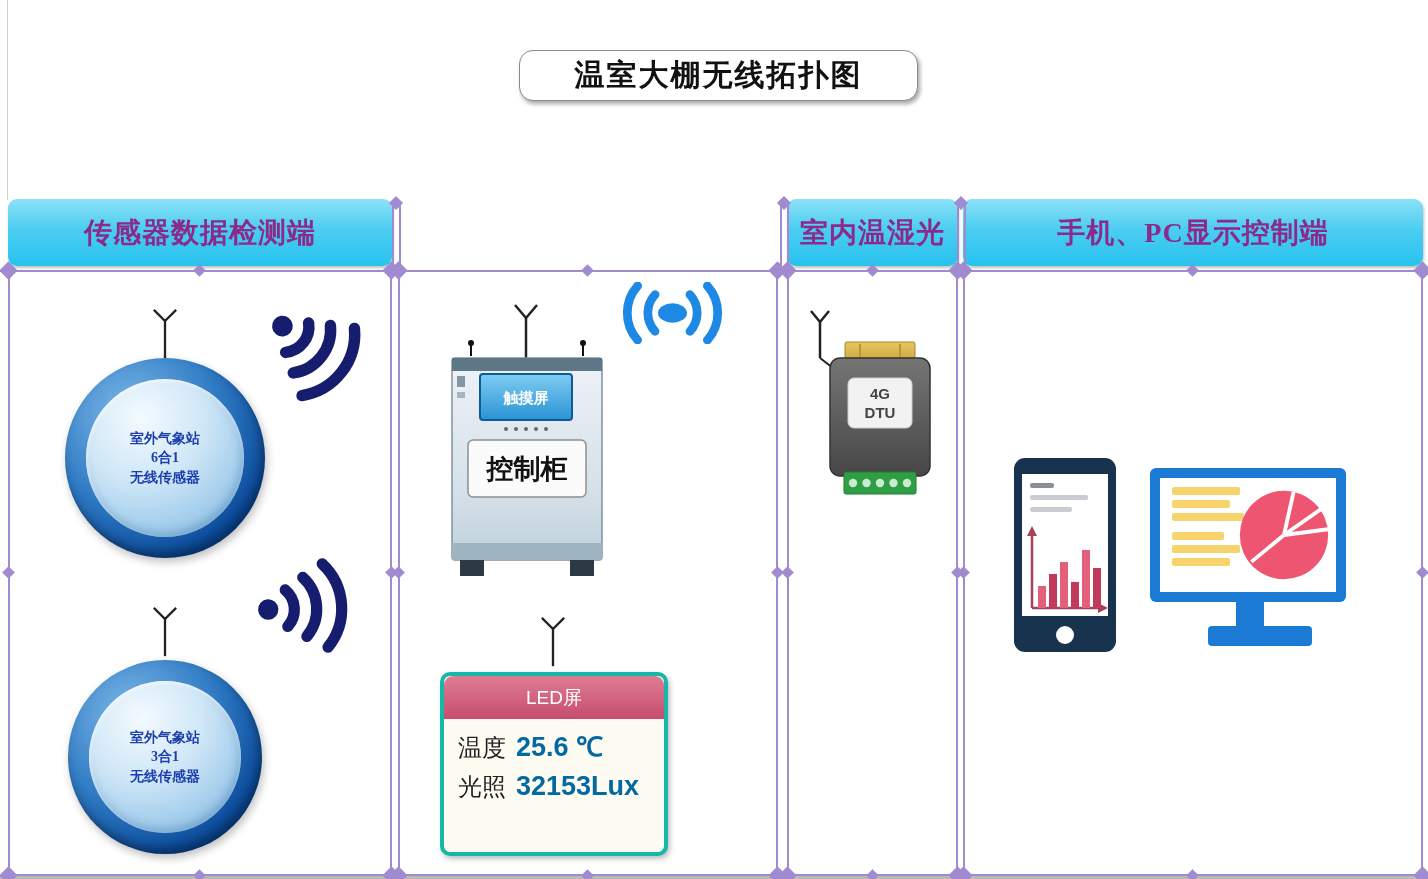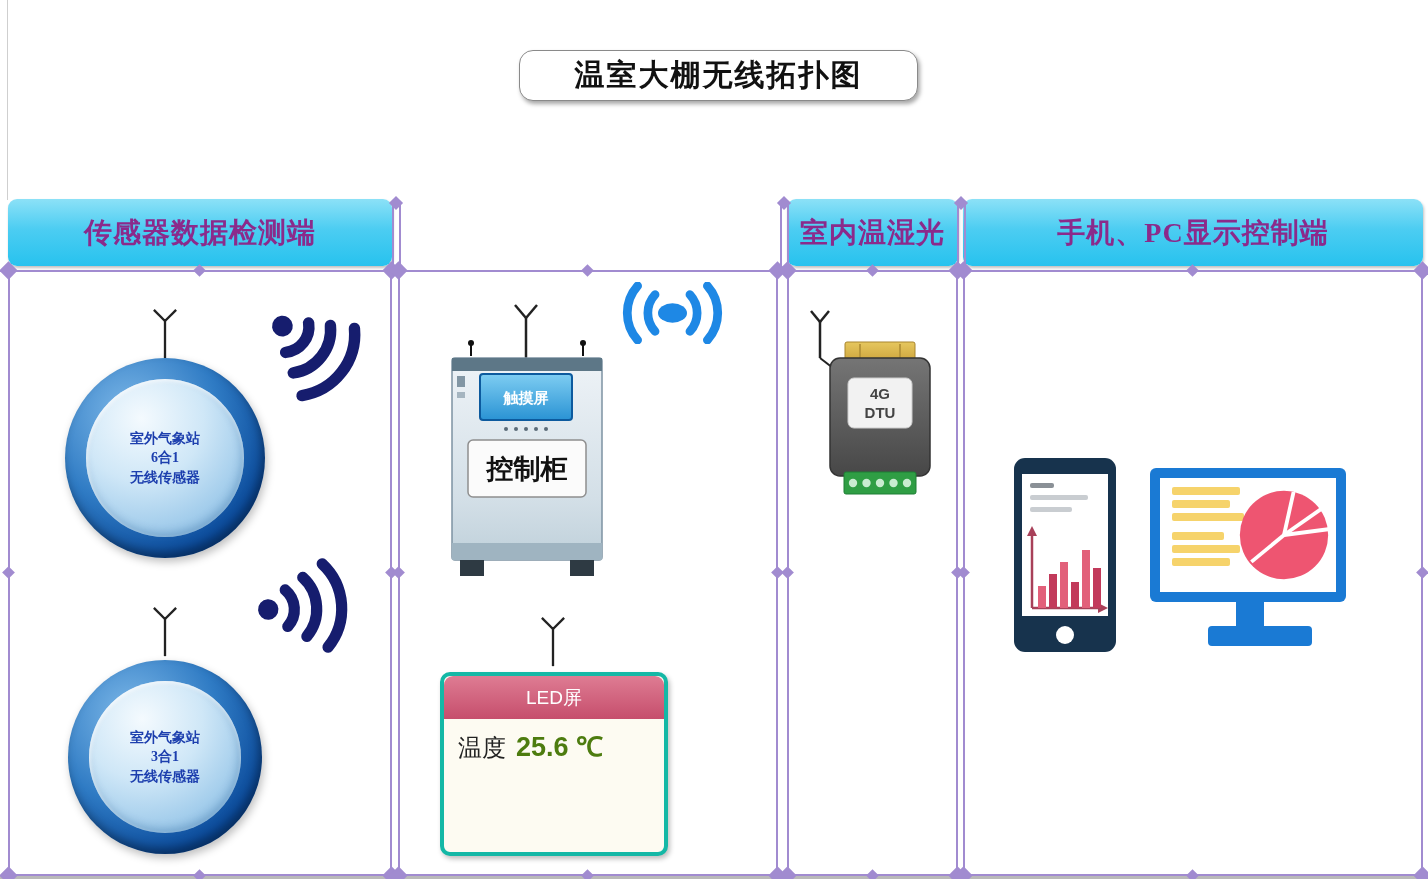--- a/index.html
+++ b/index.html
@@ -62,21 +62,21 @@
   .led-antenna{position:absolute;left:535px;top:616px;}
   .led-box{position:absolute;left:440px;top:672px;width:228px;height:184px;background:#fdfbf2;
            border:4px solid #14b8a6;border-radius:10px;box-shadow:2px 3px 5px rgba(0,0,0,.25);box-sizing:border-box;}
   .led-header{height:43px;border-radius:9px 9px 0 0;
            background:linear-gradient(180deg,#de7c93 0%,#c64e6c 100%);
            display:flex;align-items:center;justify-content:center;
            color:#fff;font-size:19px;font-family:"Liberation Sans",sans-serif;}
   .led-rows{padding:8px 0 0 14px;}
   .led-row{line-height:37px;white-space:nowrap;}
   .led-label{font-size:24px;color:#222;}
-  .led-value{font:bold 27px "Liberation Sans",sans-serif;color:#4d7c0f;margin-left:10px;}
+  .led-value{font:bold 27px "Liberation Sans",sans-serif;color:#0369a1;margin-left:10px;}
 
   
   .dtu{position:absolute;left:800px;top:306px;}
   .dtu-text{font:bold 15px "Liberation Sans",sans-serif;fill:#444;text-anchor:middle;}
 
   
   .phone{position:absolute;left:1014px;top:458px;width:102px;height:194px;background:#17334d;border-radius:11px;}
   .phone-screen{position:absolute;left:8px;right:8px;top:16px;bottom:36px;background:#fff;}
   .ph-line{height:5px;margin-left:8px;border-radius:2px;}
   .ph-l1{width:24px;margin-top:9px;background:#8a9096;}
@@ -279,20 +279,23 @@
     </svg>
   </div>
   <div class="led-box">
     <div class="led-header">
       <span>LED屏</span>
     </div>
     <div class="led-rows">
       <div class="led-row">
         <span class="led-label">温度</span><span class="led-value">25.6 ℃</span>
       </div>
+      <div class="led-row">
+        <span class="led-label">光照</span><span class="led-value">32153Lux</span>
+      </div>
     </div>
   </div>
 
   <div class="dtu">
     <svg width="140" height="195" viewBox="0 0 140 195">
       <defs>
         <linearGradient id="dtuBody" x1="0" y1="0" x2="0" y2="1">
           <stop offset="0" stop-color="#757575"></stop>
             <stop offset="1" stop-color="#474747"></stop>
         </linearGradient>

